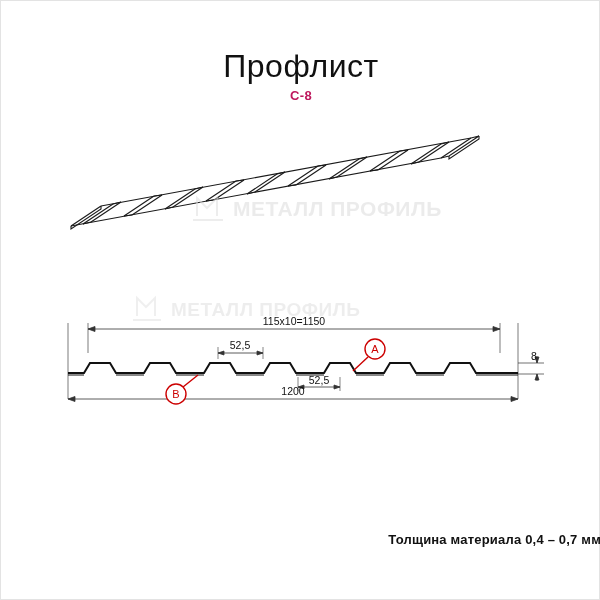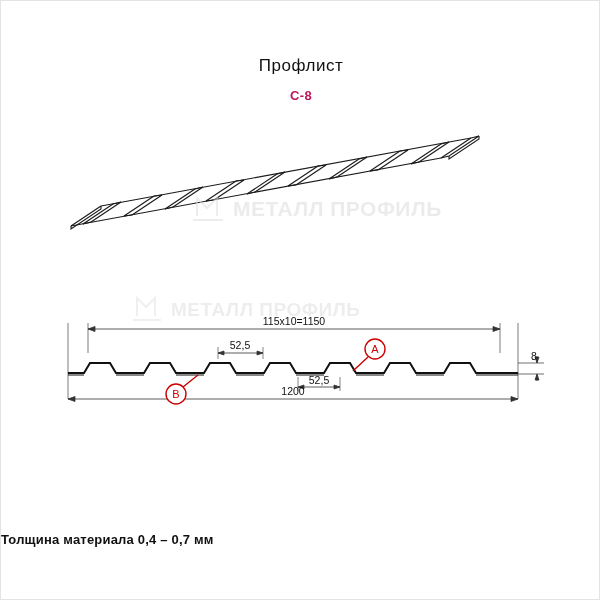--- a/index.html
+++ b/index.html
@@ -21,43 +21,42 @@
     border: 1px solid #e3e3e3;
     box-sizing: border-box;
     background: #ffffff;
   }
   .title {
     position: absolute;
     top: 47px;
     left: 0;
     width: 600px;
     text-align: center;
-    font-size: 17px;
+    font-size: 32px;
     font-weight: 400;
     letter-spacing: 0.5px;
     color: #111111;
-    margin-top: 8px;
   }
   .subtitle {
     position: absolute;
     top: 87px;
     left: 0;
     width: 600px;
     text-align: center;
     font-size: 13px;
     font-weight: 700;
     color: #be185d;
     letter-spacing: 0.3px;
   }
   .footer {
     position: absolute;
     top: 531px;
     left: 0;
     width: 600px;
-    text-align: left;
+    text-align: right;
     font-size: 13px;
     font-weight: 700;
     color: #111111;
     letter-spacing: 0.2px;
   }
   .iso-wrap {
     position: absolute;
     left: 60px;
     top: 115px;
     width: 480px;

